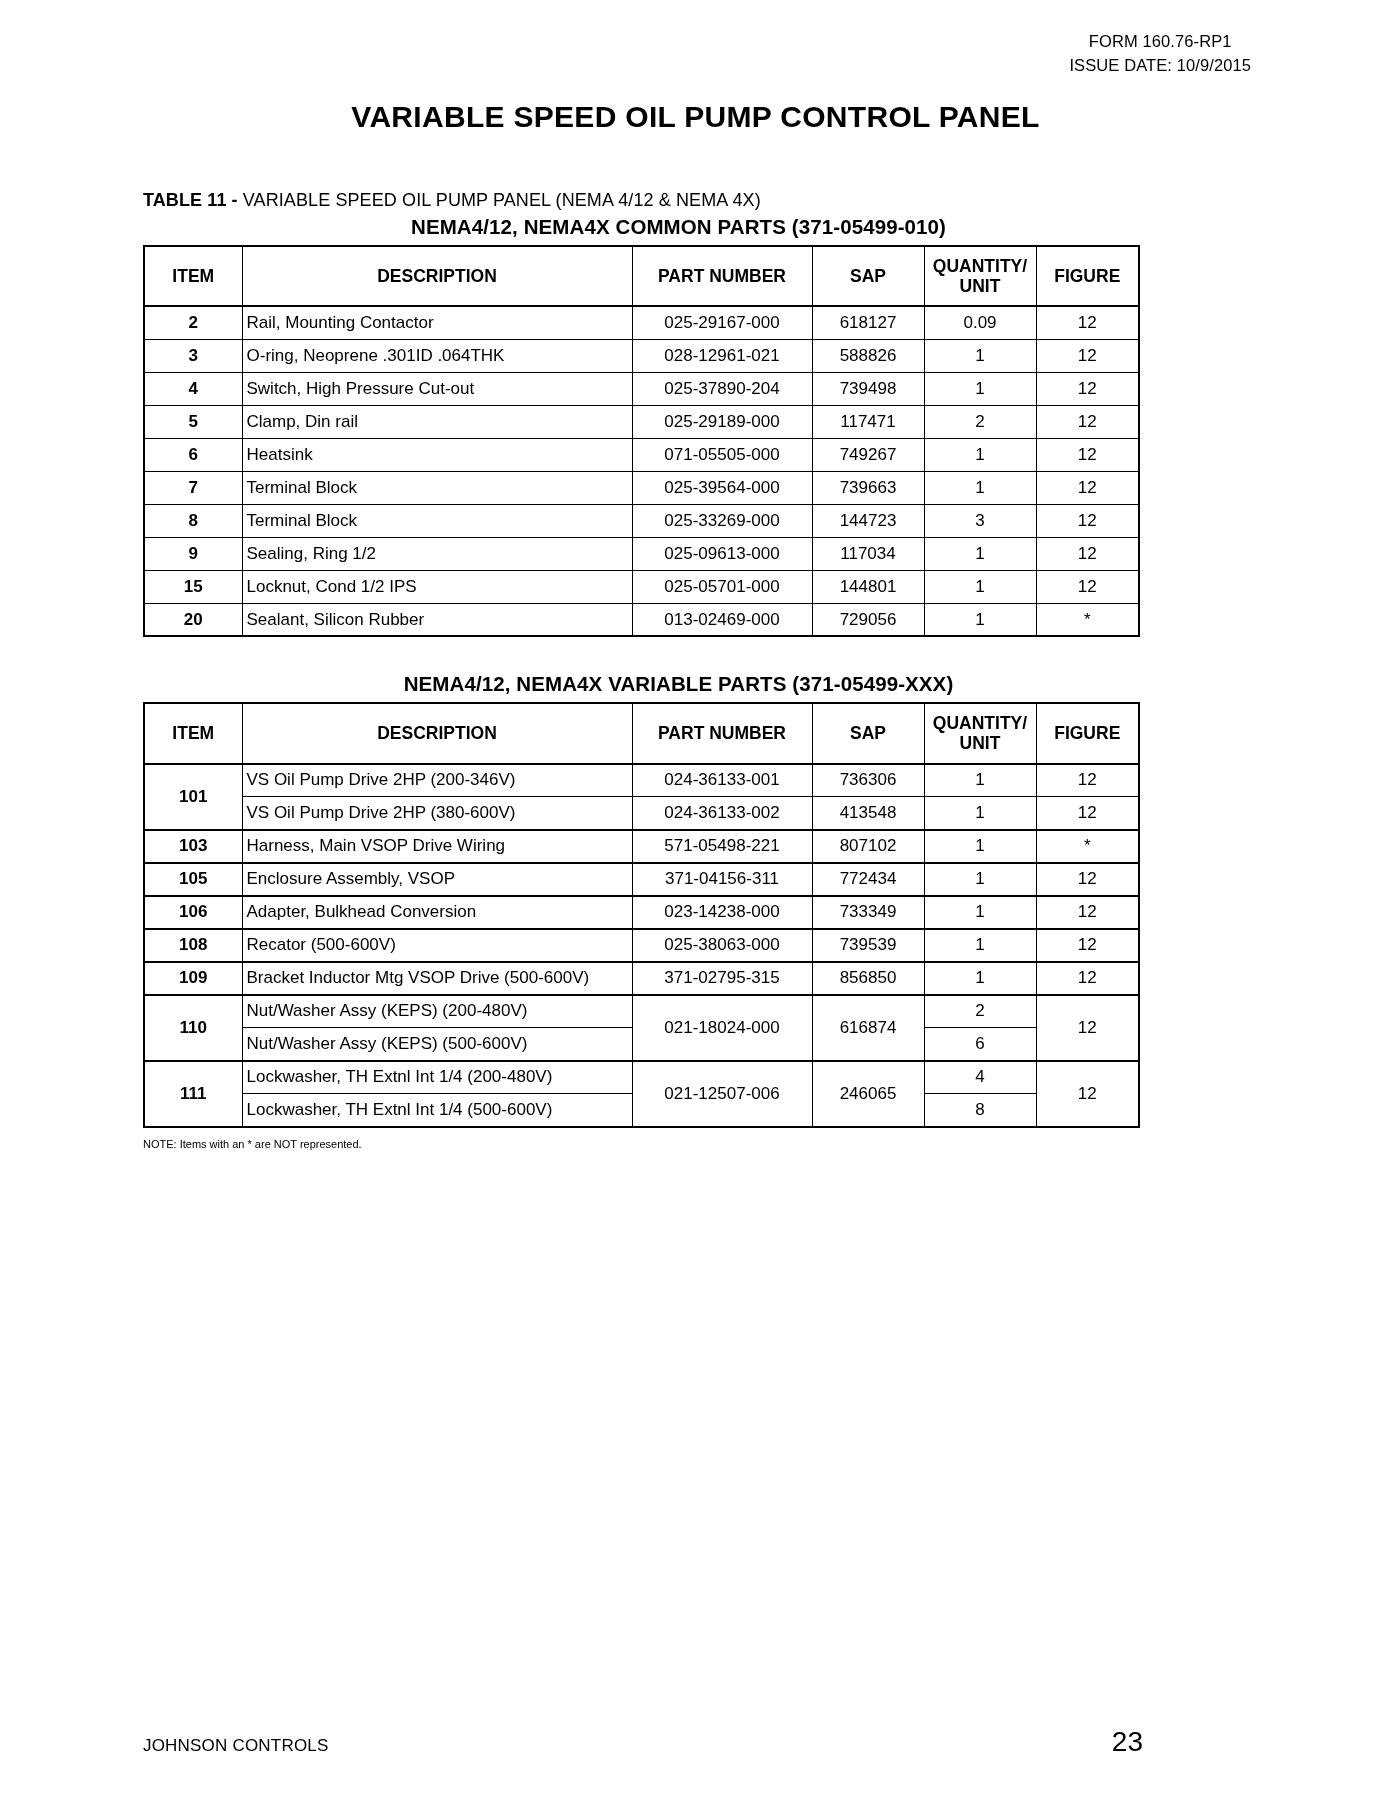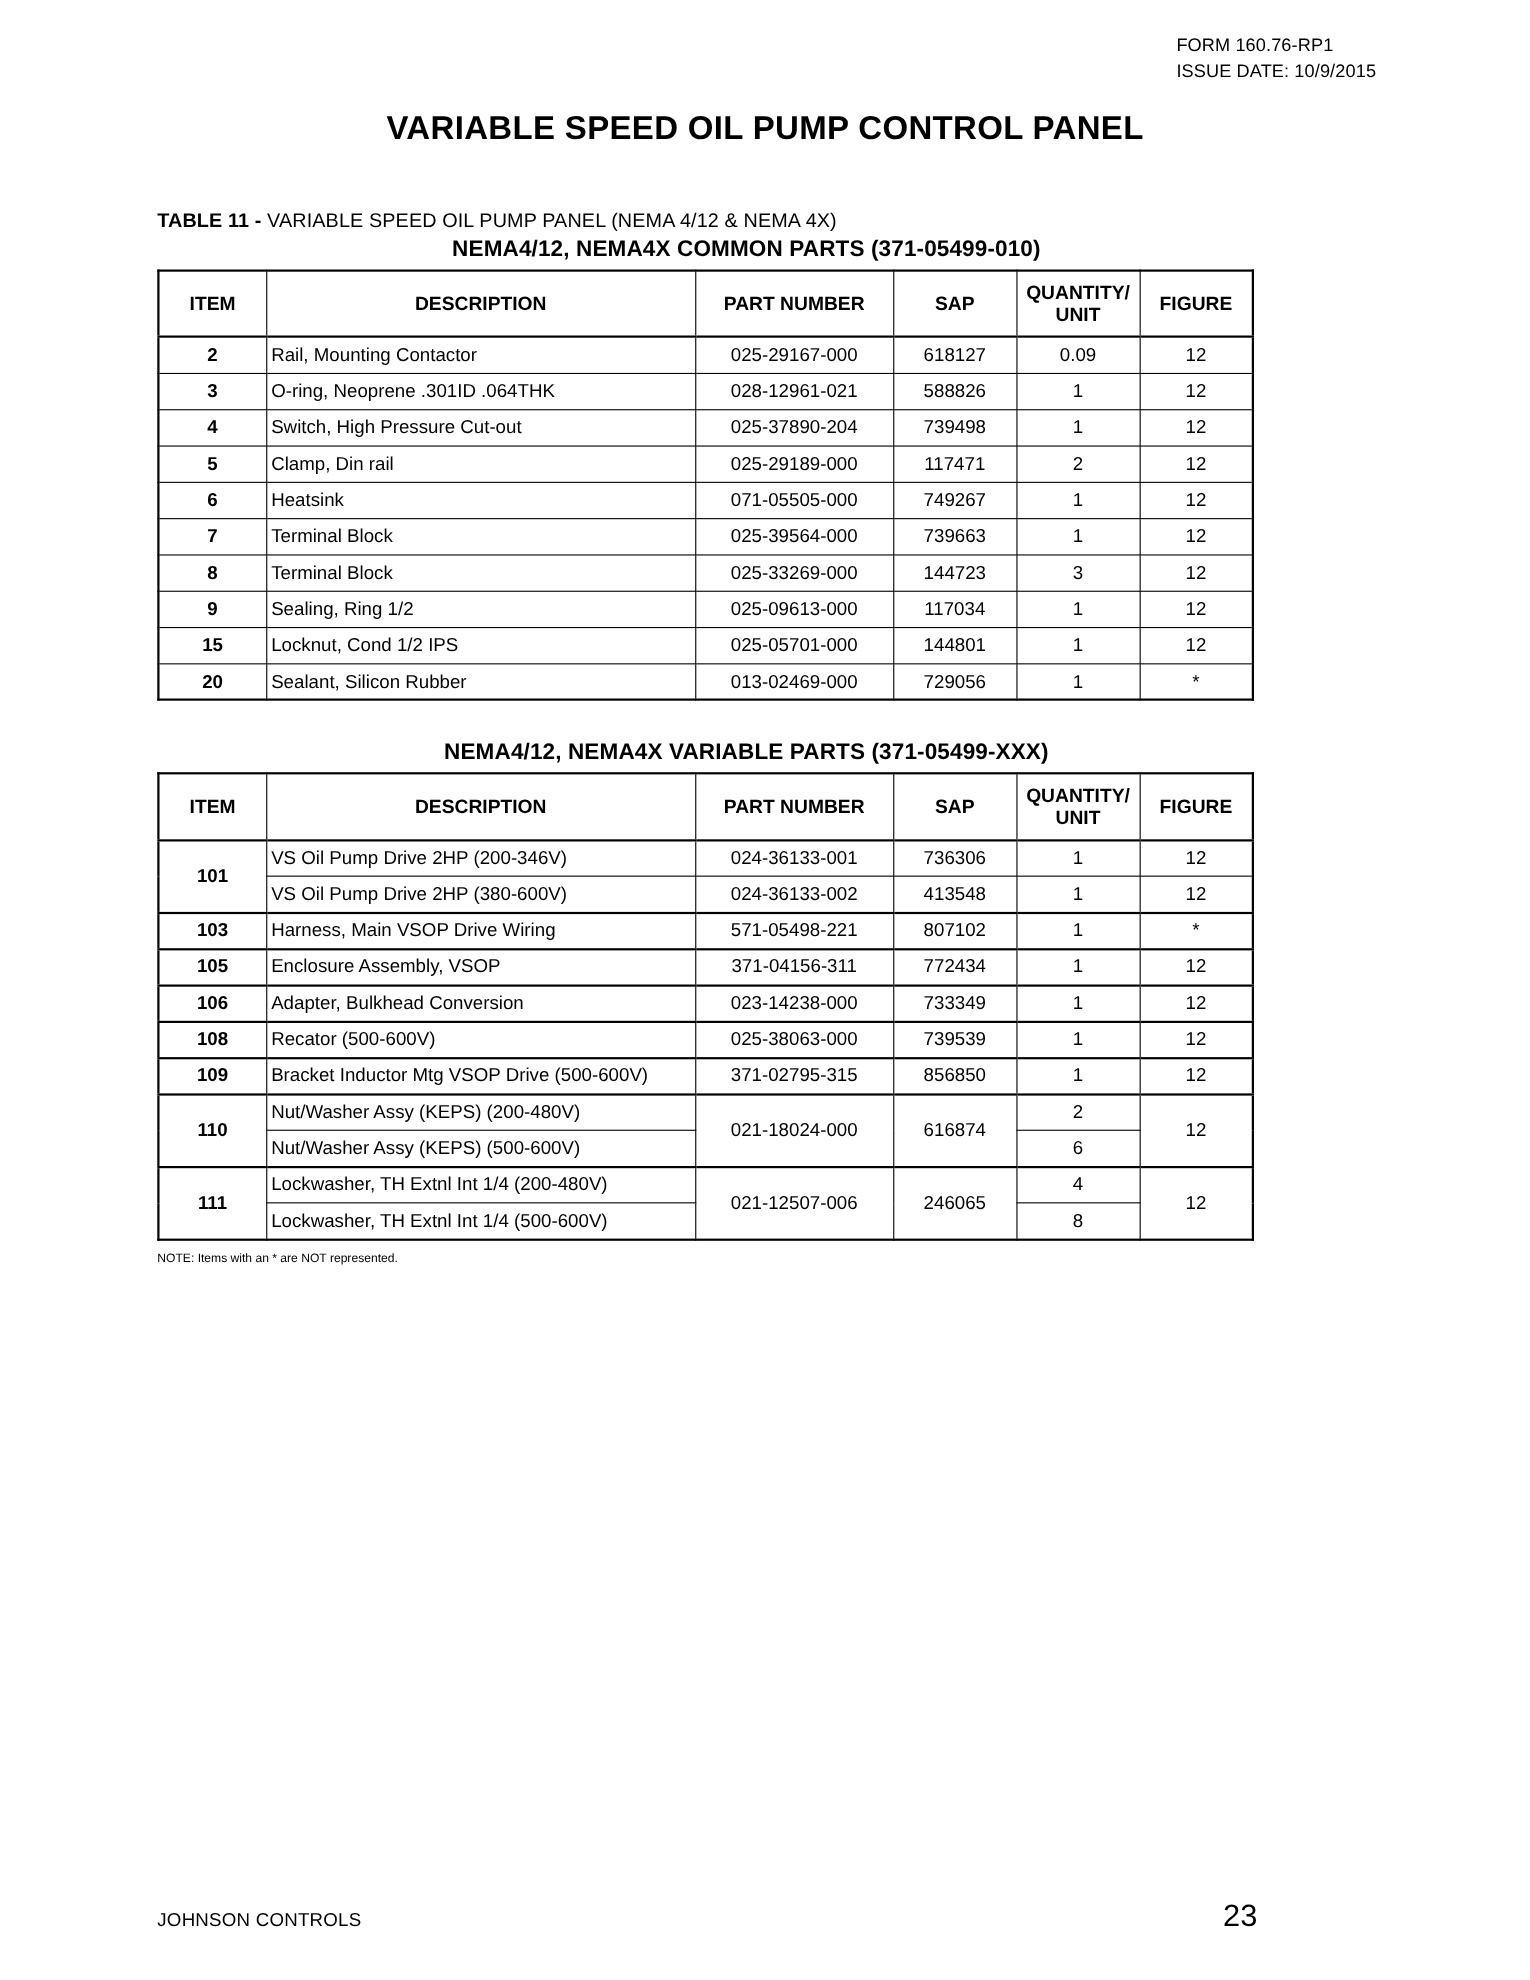--- a/index.html
+++ b/index.html
@@ -16,21 +16,21 @@
     position: relative;
     width: 1391px;
     height: 1800px;
     padding: 0;
   }
   
   .doc-header {
     position: absolute;
     top: 30px;
     right: 140px;
-    text-align: left;
+    text-align: center;
     font-size: 16.5px;
     line-height: 1.45;
     letter-spacing: 0.1px;
   }
   
   .page-title {
     position: absolute;
     top: 100px;
     left: 0;
     width: 1391px;

